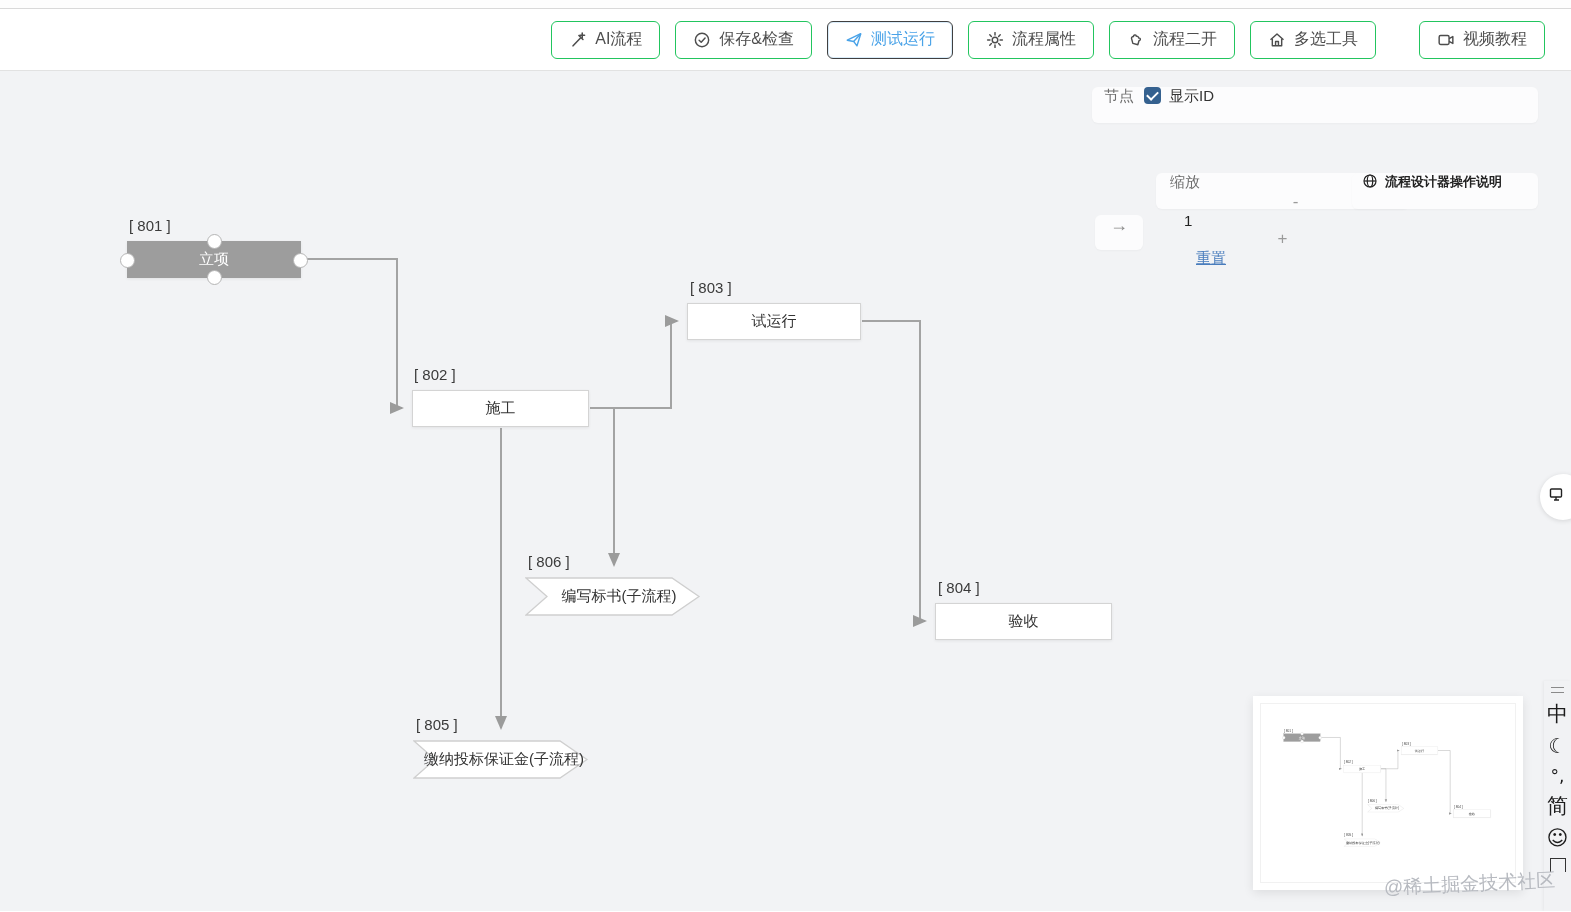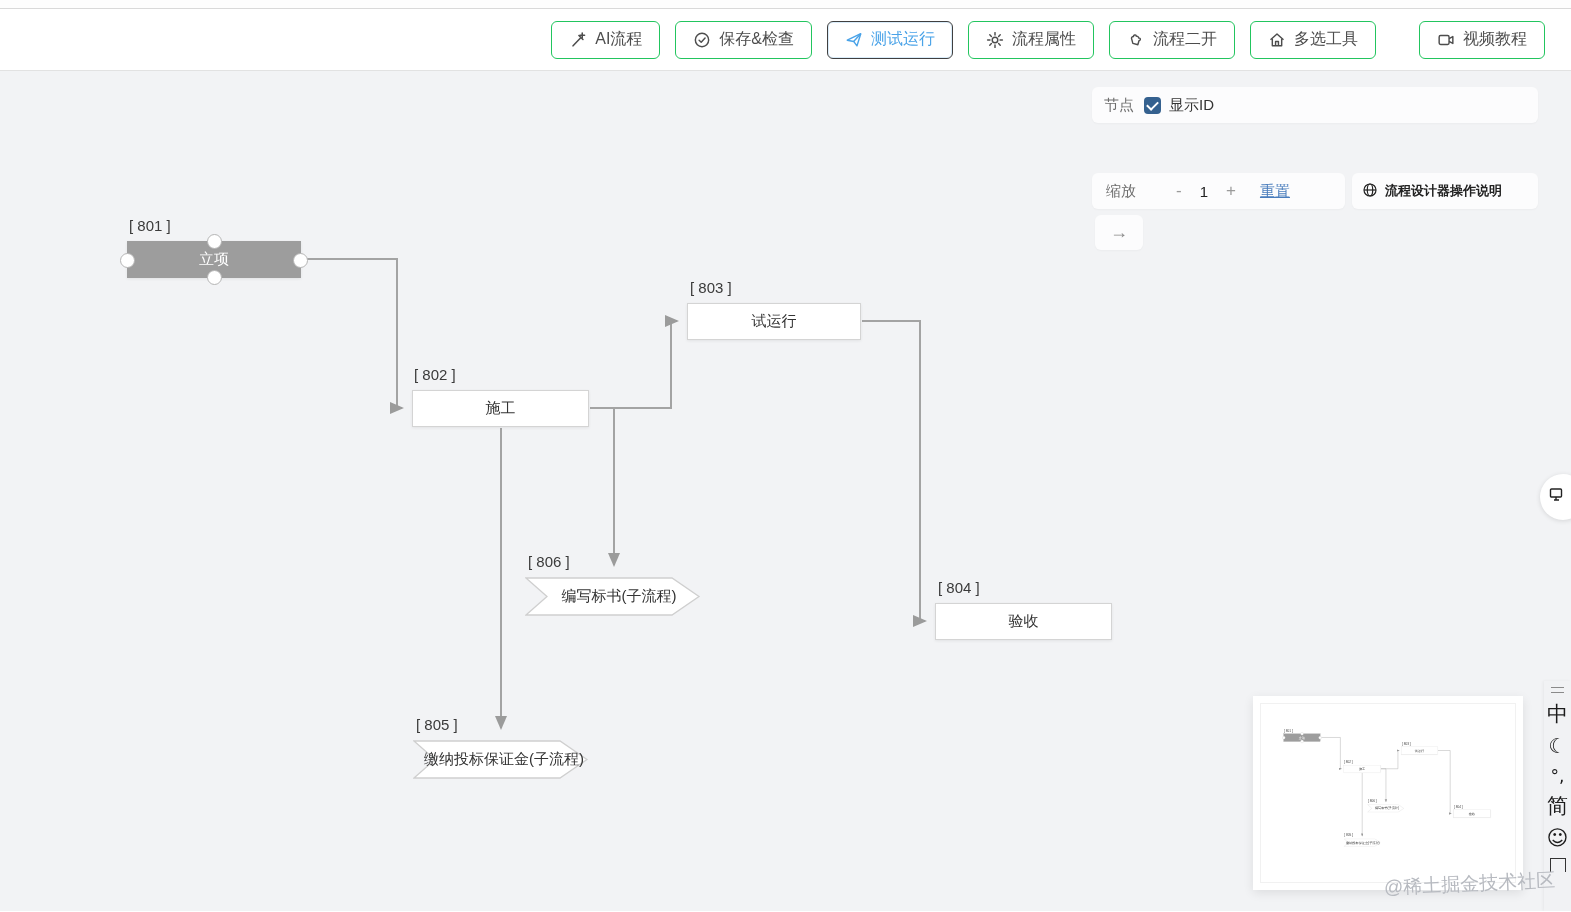--- a/index.html
+++ b/index.html
@@ -16,37 +16,37 @@
     font-size:16px; color:#4d4d4d; cursor:pointer; font-family:inherit; }
   .tb-btn svg { display:block; }
   .tb-btn.active { border:1px solid #404040; color:#4aa3e8; box-shadow:0 0 0 1px #d9ecfa inset; }
   .tb-btn.gap-left { margin-left:28px; }
 
   
   .canvas { position:relative; width:1571px; height:840px; background:#f2f3f5; overflow:hidden; }
 
   
   .card { position:absolute; background:#fcfcfd; border-radius:6px;
-    display:flex; align-items:center; font-size:15px; color:#333;
+    display:flex; font-size:15px; color:#333;
     box-shadow:0 1px 2px rgba(0,0,0,0.03); }
   .row-label { color:#6e6e6e; margin-right:10px; }
   .cb { width:17px; height:17px; border-radius:4px; display:inline-block; position:relative; flex:none; }
   .cb.on { background:#35618f; }
   .cb.on::after { content:""; position:absolute; left:5px; top:2px; width:5px; height:9px;
     border:solid #fff; border-width:0 2px 2px 0; transform:rotate(45deg); }
   .cb.off { background:#fff; border:1px solid #d8d8d8; }
   .cb-lab { margin:0 14px 0 8px; }
   .node-search { width:294px; height:30px; border:1px solid #e4e7eb; border-radius:4px;
     padding:0 11px; font-size:15px; color:#333; background:#fff; outline:none;
     font-family:inherit; margin-left:4px; }
   .node-search::placeholder { color:#c8ccd4; }
   .zoom-btn { color:#9a9a9a; font-size:17px; background:none; border:none; cursor:pointer;
     padding:0 4px; font-family:inherit; }
   .zoom-val { color:#222; margin:0 14px; font-size:15px; }
-  .reset-link { color:#4a7dbd; text-decoration:underline; cursor:pointer; font-size:15px; margin-left:20px; }
+  .reset-link { color:#4a7dbd; text-decoration:underline; cursor:pointer; font-size:15px; margin-left:26px; }
   .help-card { font-weight:bold; font-size:13px; color:#222; gap:7px; cursor:pointer; }
   .collapse-btn { justify-content:center; color:#8a8a8a; font-size:18px; cursor:pointer; }
 
   
   #flow-layer { position:absolute; left:0; top:0; width:1571px; height:840px; }
   .edge-svg { position:absolute; left:0; top:0; }
   .node-label { position:absolute; font-size:15px; color:#3a3a3a; white-space:nowrap; }
   .fnode { position:absolute; display:flex; align-items:center; justify-content:center;
     font-size:15px; color:#333; background:#fff; border:1px solid #d4d4d4;
     box-shadow:0 1px 3px rgba(0,0,0,0.07); cursor:move; }
@@ -224,21 +224,21 @@
     </div>
   </div>
 
   <div class="card" style="left:1092px; top:16px; width:446px; height:36px; padding:0 12px;">
     <span class="row-label">节点</span>
     <span class="cb on"></span>
     <span class="cb-lab">显示ID</span>
   </div>
 
 
-  <div class="card" style="left:1092px; top:102px; width:253px; height:36px; padding:0 14px;">
+  <div class="card" style="left:1156px; top:102px; width:253px; height:36px; padding:0 14px;flex-direction:column;">
     <span class="row-label">缩放</span>
     <button class="zoom-btn" style="margin-left:26px;">-</button>
     <span class="zoom-val">1</span>
     <button class="zoom-btn">+</button>
     <span class="reset-link">重置</span>
   </div>
 
   <div class="card help-card" style="left:1352px; top:102px; width:186px; height:36px; padding:0 10px;">
     <span>
       <svg width="16" height="16" viewBox="0 0 20 20" fill="none" stroke="#222" stroke-width="1.5">

